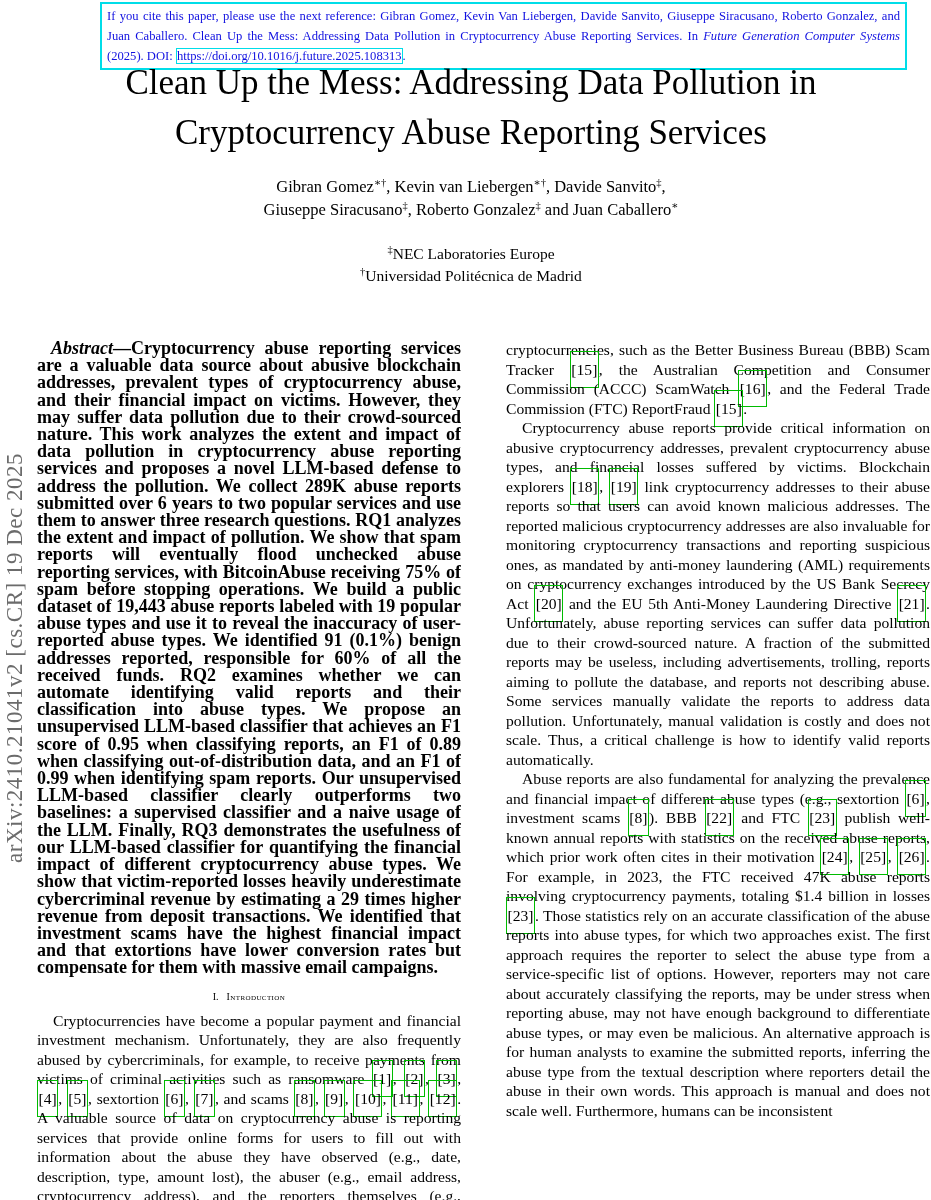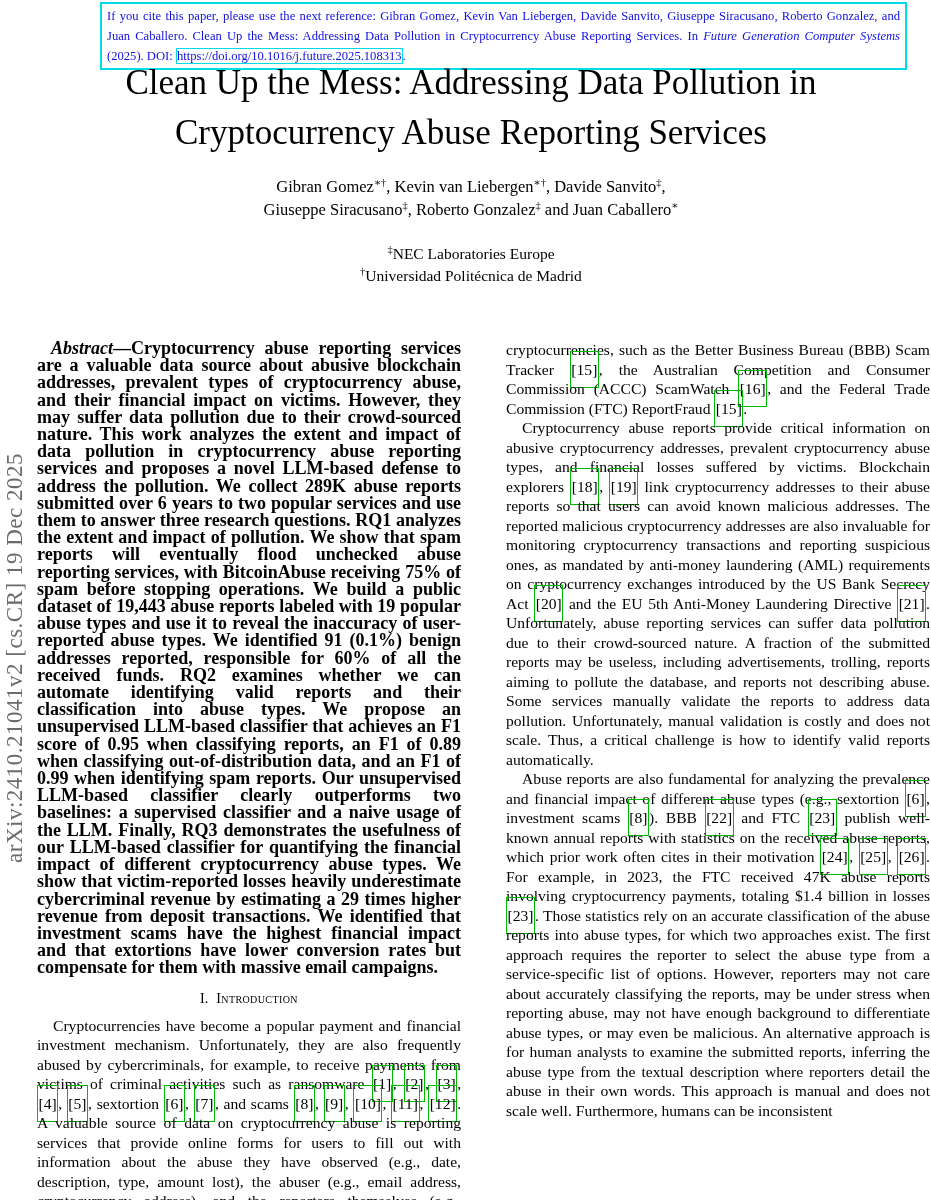--- a/index.html
+++ b/index.html
@@ -50,21 +50,21 @@
   .col-right { left:506px; }
 
   .abstract {
     font-weight:bold; font-size:18px; line-height:17.2px;
     text-align:justify; text-indent:14px;
   }
   .abstract-label { font-style:italic; }
 
   .section-heading {
     margin-top:14px; margin-bottom:9px; text-align:center;
-    font-weight:normal; font-size:14px;
+    font-weight:normal; font-size:10px;
   }
   .section-heading .sc { font-variant:small-caps; margin-left:8px; letter-spacing:.4px; }
 
   .body-par { font-size:15.6px; line-height:19.5px; text-align:justify; }
   .indent { text-indent:16px; }
 
   .cite {
     border:1px solid var(--cite-green,#00bb00);
     padding:9px .5px; cursor:pointer;
   }

